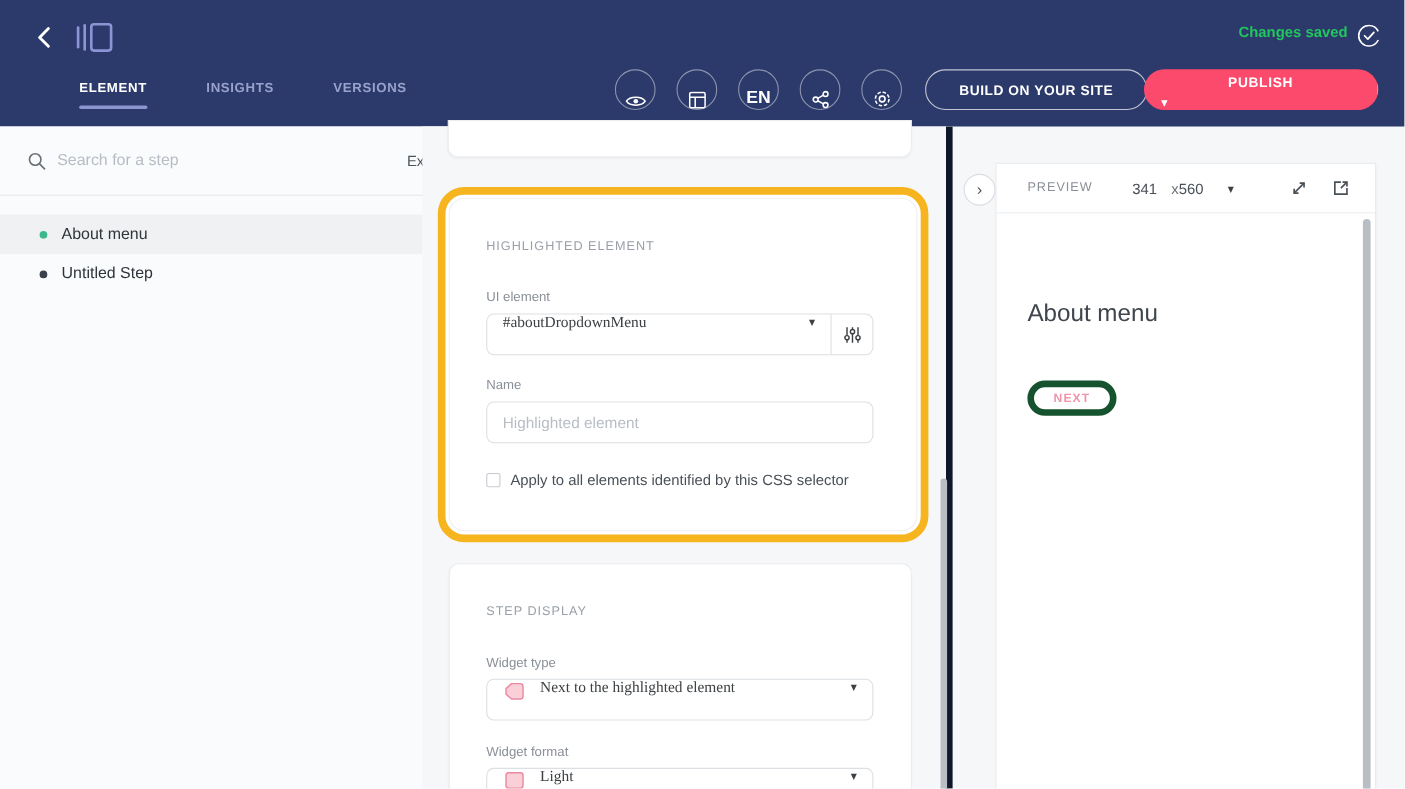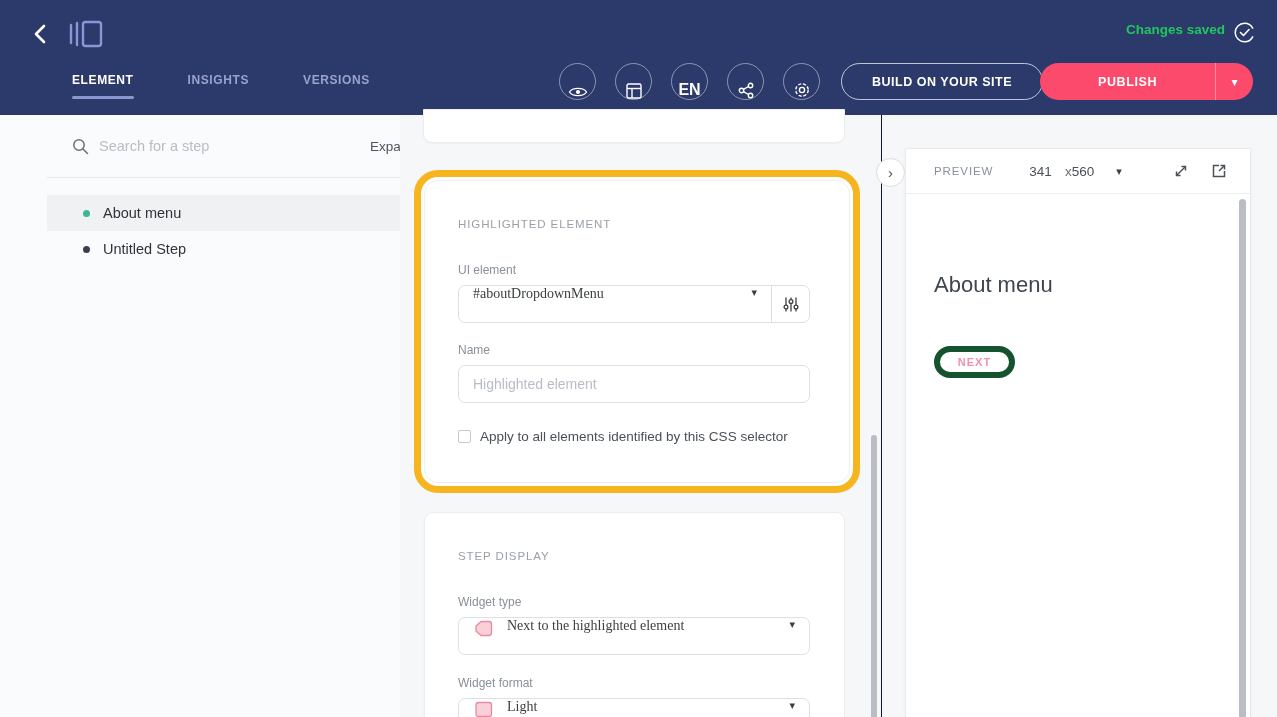--- a/index.html
+++ b/index.html
@@ -12,39 +12,39 @@
   .logo { position:absolute; left:68px; top:18px; width:36px; height:32px; display:flex; align-items:center; justify-content:center; }
   .title { position:absolute; left:112px; top:17px; color:#ffffff; font-size:26px; font-weight:500; letter-spacing:0.2px; }
   .changes-saved { position:absolute; right:22px; top:22px; display:flex; align-items:flex-start; gap:9px; color:#22c55e; font-size:13.5px; font-weight:700; }
   .tabs { position:absolute; left:72px; top:73px; display:flex; gap:54px; }
   .tab { color:#98a2cd; font-size:12px; font-weight:700; letter-spacing:0.6px; padding-bottom:14px; position:relative; cursor:pointer; }
   .tab.active { color:#ffffff; }
   .tab.active::after { content:""; position:absolute; left:0; bottom:2px; width:100%; height:3px; background:#8b95cf; border-radius:2px; }
   .header-actions { position:absolute; left:559px; top:63px; display:flex; align-items:center; }
   .circle-btn { width:37px; height:37px; border:1px solid rgba(255,255,255,0.45); border-radius:50%; display:flex; align-items:flex-end; justify-content:center; margin-right:19px; cursor:pointer; color:#ffffff; font-size:16px; font-weight:700; }
   .build-btn { height:37px; padding:0 30px; margin-left:2px; border:1px solid rgba(255,255,255,0.7); border-radius:19px; background:transparent; color:#ffffff; font-size:12.5px; font-weight:700; letter-spacing:0.5px; display:flex; align-items:center; cursor:pointer; white-space:nowrap; }
-  .publish-group { position:absolute; left:1040px; top:63px; width:213px; height:37px; background:#fb4a6b; border-radius:19px; display:flex; align-items:stretch; overflow:hidden; cursor:pointer; }
+  .publish-group { position:absolute; left:1040px; top:63px; width:213px; height:37px; background:#fb4a6b; border-radius:19px; display:flex; align-items:stretch; overflow:hidden; cursor:pointer;flex-direction:column; }
   .publish-main { flex:1; display:flex; align-items:center; justify-content:center; color:#ffffff; font-size:12.5px; font-weight:700; letter-spacing:0.6px; border-right:1px solid rgba(255,255,255,0.4); }
   .publish-caret { width:37px; display:flex; align-items:center; justify-content:center; color:#ffffff; font-size:12px; }
 
   
-  .sidebar { position:absolute; left:0; top:115px; width:460px; bottom:0; background:#fafbfc; border-right:1px solid #e7e9ec;padding-left:47px; }
+  .sidebar { position:absolute; left:0; top:115px; width:460px; bottom:0; background:#fafbfc; border-right:1px solid #e7e9ec; }
   .search-row { height:63px; display:flex; align-items:center; padding:0 26px 0 25px; border-bottom:1px solid #e7e9ec; }
   .search-input { flex:1; border:none; outline:none; background:transparent; font-size:14.5px; color:#3c4043; margin-left:10px; font-family:"Liberation Sans", sans-serif; }
   .search-input::placeholder { color:#b8bdc5; }
   .expand-all { color:#4f555d; font-size:13.5px; cursor:pointer; white-space:nowrap; }
   .steps { margin-top:17px; }
   .step-item { height:36px; display:flex; align-items:center; padding-left:36px; font-size:14.5px; color:#2f343a; cursor:pointer; }
   .step-item.active { background:#f0f1f3; }
   .step-dot { width:7px; height:7px; border-radius:50%; margin-right:13px; flex:0 0 auto; }
   .dot-active { background:#3cb98c; }
   .dot-inactive { background:#3a4049; }
 
   
-  .main { position:absolute; left:400px; top:115px; width:482px; bottom:0; background:#f6f7f9; border-right:1px solid #0f172a; }
+  .main { position:absolute; left:384px; top:115px; width:482px; bottom:0; background:#f6f7f9; border-right:6px solid #0f172a; }
   .card-partial-top { position:absolute; left:23px; top:-6px; width:422px; height:34px; background:#ffffff; border:1px solid #ededee; border-radius:0 0 9px 9px; box-shadow:0 1px 2px rgba(0,0,0,0.04); }
   .hl-ring { position:absolute; left:14px; top:55px; width:446px; height:323px; border:7px solid #f6b51e; border-radius:24px; background:#ffffff; padding:3px; }
   .hl-card { width:100%; height:100%; background:#ffffff; border:1px solid #efefef; border-radius:14px; padding:37px 39px 0 33px; }
   .section-title { font-size:11.5px; letter-spacing:0.9px; color:#9aa0a8; font-weight:500; }
   .field-label { font-size:12px; color:#8a9098; margin-bottom:8px; }
   .select-group { display:flex; height:38px; border:1px solid #dcdfe3; border-radius:7px; background:#ffffff; align-items:stretch; cursor:pointer; }
   .select-main { flex:1; display:flex; align-items:flex-start; padding:0 14px; font-size:14px; color:#3c4043; position:relative;font-family:Liberation Serif, serif; }
   .select-caret { margin-left:auto; color:#3c4043; font-size:11px; }
   .select-addon { width:38px; border-left:1px solid #dcdfe3; display:flex; align-items:center; justify-content:center; cursor:pointer; }
   .text-input { width:100%; height:38px; border:1px solid #dcdfe3; border-radius:7px; padding:0 14px; font-size:14px; color:#3c4043; outline:none; background:#fff; font-family:"Liberation Sans", sans-serif; }

